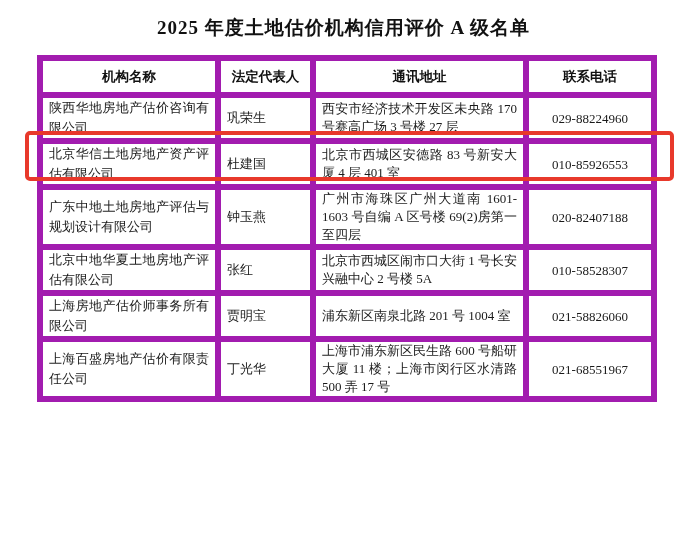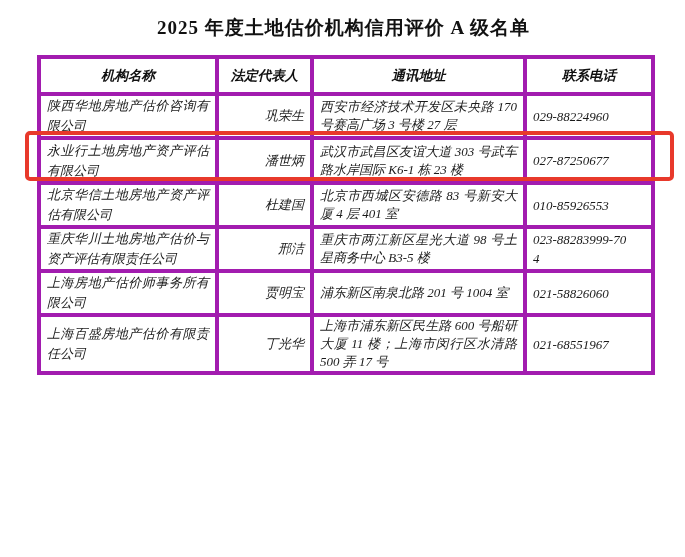--- a/index.html
+++ b/index.html
@@ -32,47 +32,47 @@
     top: 55px;
   }
   table.agency {
     border-collapse: collapse;
     table-layout: fixed;
     width: 614px;
     border: 2px solid #2f2f2f;
   }
   table.agency th,
   table.agency td {
-    border: 4px solid #a21caf;
+    border: 6px solid #a21caf;
     vertical-align: middle;
     font-size: 13px;
     padding: 0 6px;
     overflow: hidden;
-    font-style: italic;
   }
   table.agency thead tr { height: 37px; }
   table.agency th {
     font-weight: bold;
     text-align: center;
     font-size: 13.5px;
     color: #111;
   }
   td.c-name {
     text-align: justify;
     line-height: 20px;
   }
   td.c-rep {
-    text-align: right;
+    text-align: left;
   }
   td.c-addr {
     text-align: justify;
     line-height: 18px;
     padding: 2px 7px;
   }
   td.c-phone {
+    text-align: center;
     line-height: 19px;
     margin-left: 44px;
   }
   td.c-phone .phone-text {
     display: inline-block;
     max-width: 96px;
     word-break: break-all;
   }
   .highlight-box {
     position: absolute;
@@ -109,42 +109,42 @@
     </thead>
     <tbody>
         <tr style="height: 44px;">
     <td class="c-name">陕西华地房地产估价咨询有限公司</td>
     <td class="c-rep">巩荣生</td>
     <td class="c-addr">西安市经济技术开发区未央路 170 号赛高广场 3 号楼 27 层</td>
     <td class="c-phone">
       <span class="phone-text">029-88224960</span>
     </td>
   </tr>
-        <tr style="height: 45px;">
-    <td class="c-name">永业行土地房地产资产评估有限公司</td>
-    <td class="c-rep">潘世炳</td>
-    <td class="c-addr">武汉市武昌区友谊大道 303 号武车路水岸国际 K6-1 栋 23 楼</td>
-    <td class="c-phone">
-      <span class="phone-text">027-87250677</span>
-    </td>
-  </tr>
         <tr style="height: 44px;">
     <td class="c-name">北京华信土地房地产资产评估有限公司</td>
     <td class="c-rep">杜建国</td>
     <td class="c-addr">北京市西城区安德路 83 号新安大厦 4 层 401 室</td>
     <td class="c-phone">
       <span class="phone-text">010-85926553</span>
     </td>
   </tr>
-        <tr style="height: 44px;">
-    <td class="c-name">重庆华川土地房地产估价与资产评估有限责任公司</td>
-    <td class="c-rep">邢洁</td>
-    <td class="c-addr">重庆市两江新区星光大道 98 号土星商务中心 B3-5 楼</td>
+        <tr style="height: 56px;">
+    <td class="c-name">广东中地土地房地产评估与规划设计有限公司</td>
+    <td class="c-rep">钟玉燕</td>
+    <td class="c-addr">广州市海珠区广州大道南 1601-1603 号自编 A 区号楼 69(2)房第一至四层</td>
     <td class="c-phone">
-      <span class="phone-text">023-88283999-704</span>
+      <span class="phone-text">020-82407188</span>
+    </td>
+  </tr>
+        <tr style="height: 43px;">
+    <td class="c-name">北京中地华夏土地房地产评估有限公司</td>
+    <td class="c-rep">张红</td>
+    <td class="c-addr">北京市西城区闹市口大街 1 号长安兴融中心 2 号楼 5A</td>
+    <td class="c-phone">
+      <span class="phone-text">010-58528307</span>
     </td>
   </tr>
         <tr style="height: 42px;">
     <td class="c-name">上海房地产估价师事务所有限公司</td>
     <td class="c-rep">贾明宝</td>
     <td class="c-addr">浦东新区南泉北路 201 号 1004 室</td>
     <td class="c-phone">
       <span class="phone-text">021-58826060</span>
     </td>
   </tr>

